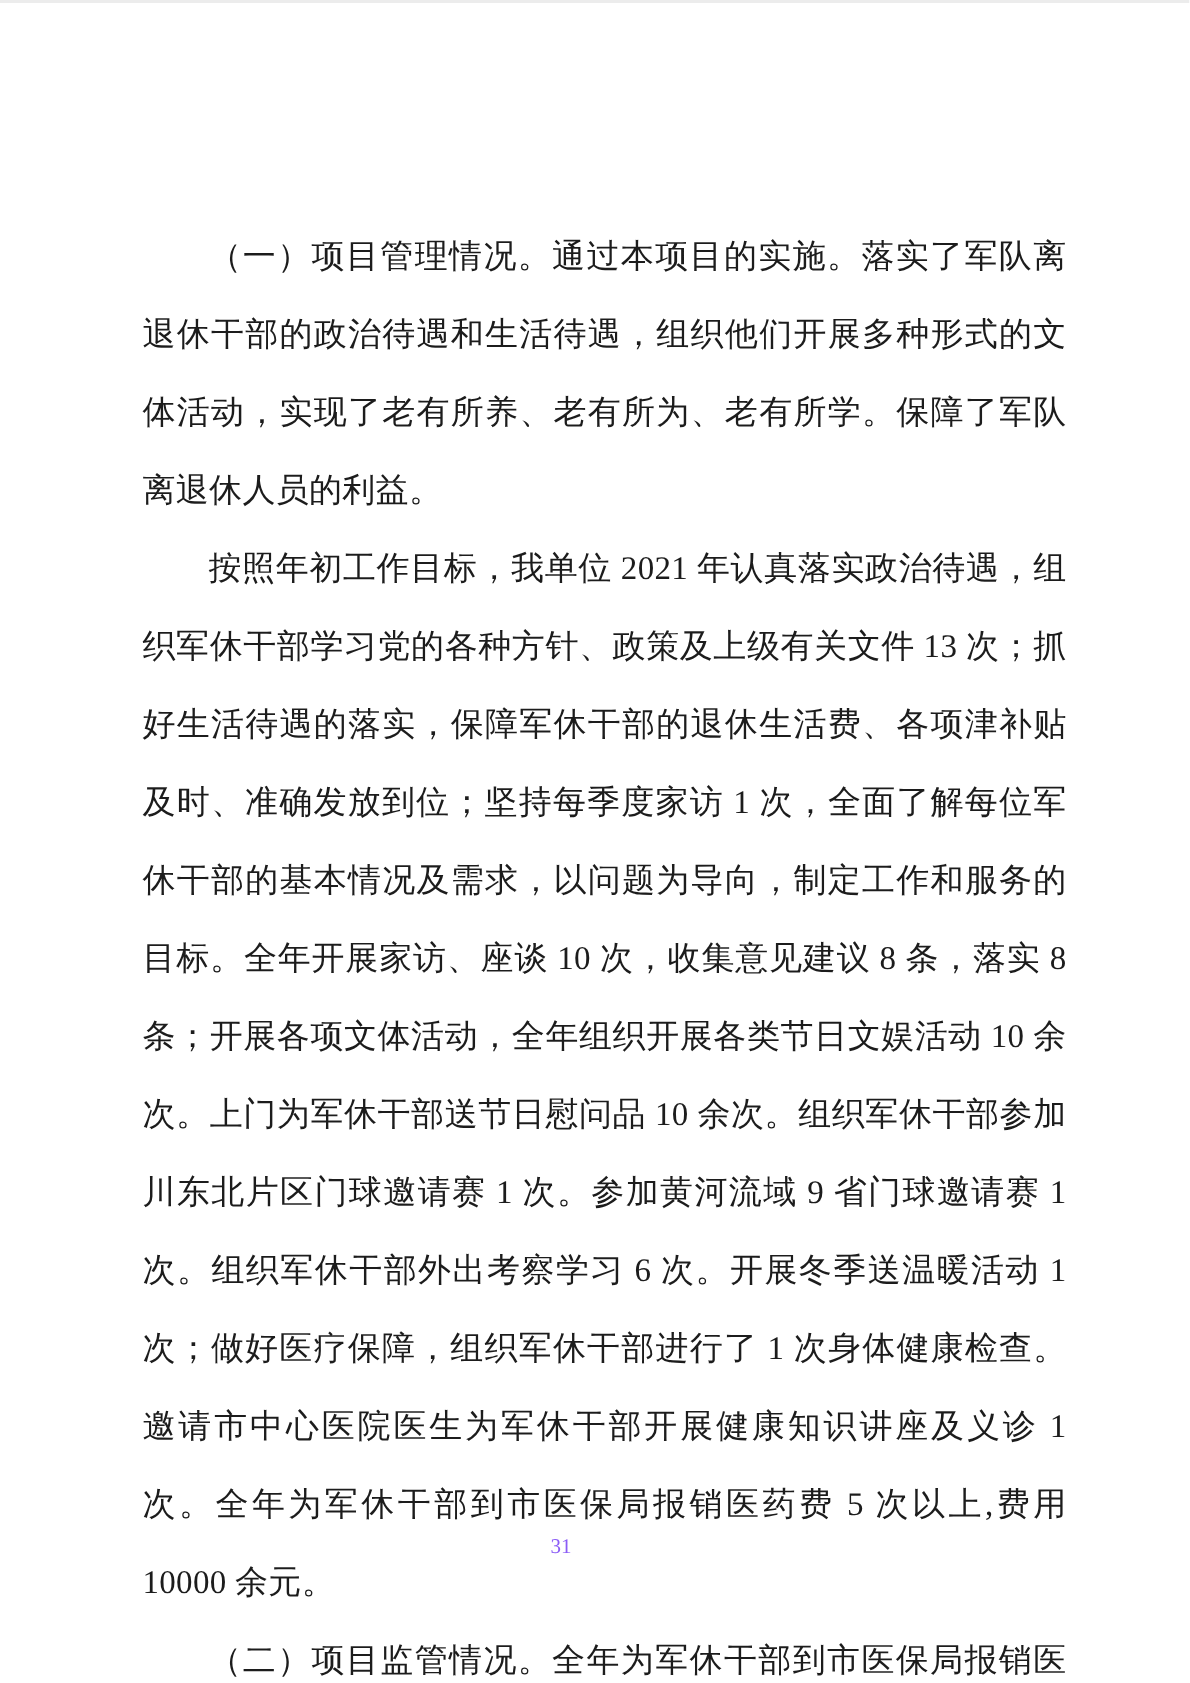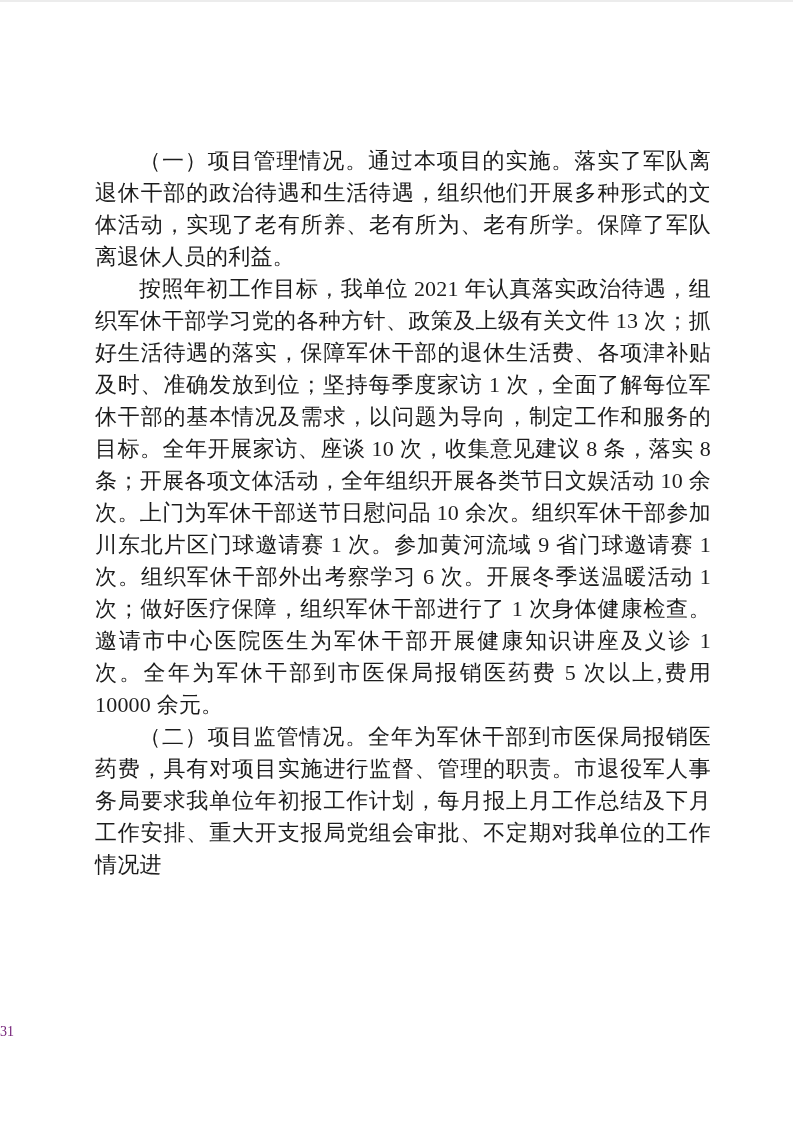--- a/index.html
+++ b/index.html
@@ -27,35 +27,36 @@
   .doc-body {
     position: absolute;
     left: 95px;
     top: 143px;
     width: 616px;
   }
   .doc-body p {
     margin: 0;
     padding: 0;
     font-size: 22px;
-    line-height: 32px;
+    line-height: 52px;
     color: #1c1c1c;
     text-align: justify;
     text-justify: inter-character;
     text-indent: 2em;
     letter-spacing: 0.2px;
     font-family: "Liberation Serif", "DejaVu Serif", serif;
   }
   .page-number {
     position: absolute;
     left: 0;
     top: 1022px;
     width: 748px;
+    text-align: center;
     font-size: 14px;
-    color: #701a75;
+    color: #8b5cf6;
     font-family: "Liberation Serif", "DejaVu Serif", serif;
   }
 </style>
 </head>
 <body>
 
 <div class="sheet">
   <div class="doc-body">
     <p>（一）项目管理情况。通过本项目的实施。落实了军队离退休干部的政治待遇和生活待遇，组织他们开展多种形式的文体活动，实现了老有所养、老有所为、老有所学。保障了军队离退休人员的利益。</p>
     <p>按照年初工作目标，我单位 2021 年认真落实政治待遇，组织军休干部学习党的各种方针、政策及上级有关文件 13 次；抓好生活待遇的落实，保障军休干部的退休生活费、各项津补贴及时、准确发放到位；坚持每季度家访 1 次，全面了解每位军休干部的基本情况及需求，以问题为导向，制定工作和服务的目标。全年开展家访、座谈 10 次，收集意见建议 8 条，落实 8 条；开展各项文体活动，全年组织开展各类节日文娱活动 10 余次。上门为军休干部送节日慰问品 10 余次。组织军休干部参加川东北片区门球邀请赛 1 次。参加黄河流域 9 省门球邀请赛 1 次。组织军休干部外出考察学习 6 次。开展冬季送温暖活动 1 次；做好医疗保障，组织军休干部进行了 1 次身体健康检查。邀请市中心医院医生为军休干部开展健康知识讲座及义诊 1 次。全年为军休干部到市医保局报销医药费 5 次以上,费用 10000 余元。</p>

